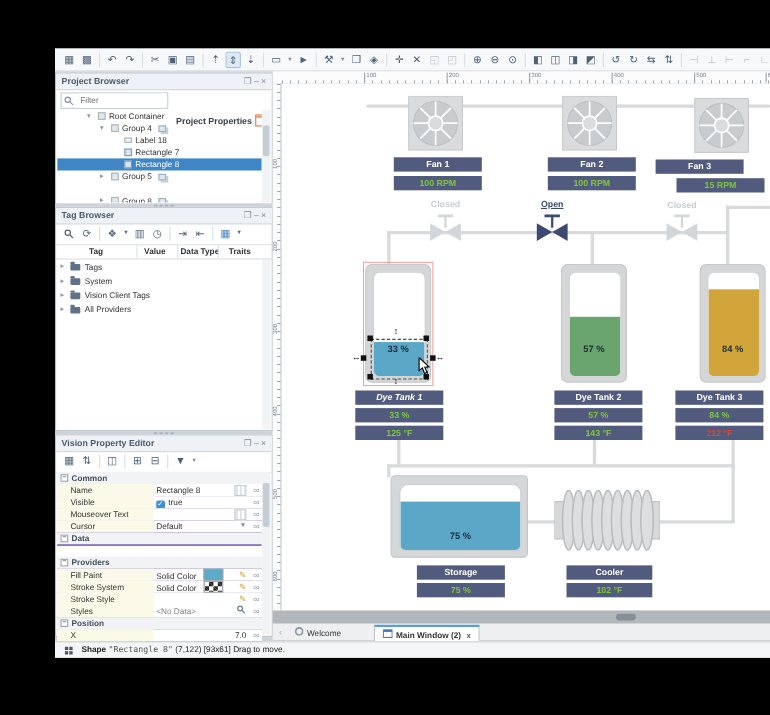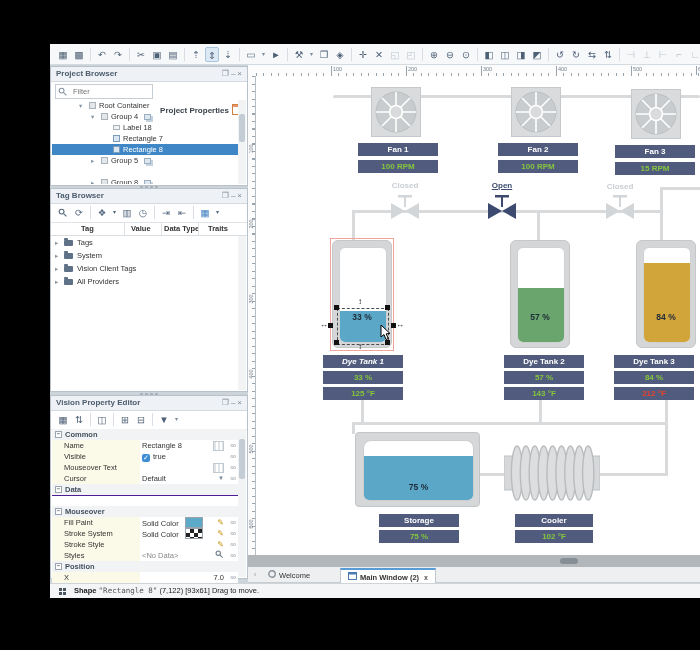--- a/index.html
+++ b/index.html
@@ -349,21 +349,21 @@
         <span class="sx">−</span>
             <span class="lbl">Data</span>
       </div>
       <div class="prow" style="top:99px;margin-top:32px;">
         <span class="pname">Quality</span>
         <span class="ric gridbtn"></span>
         <span class="ric chain">∞</span>
       </div>
       <div class="prow sec" style="top:110px;">
         <span class="sx">−</span>
-            <span class="lbl">Mouseover</span>
+            <span class="lbl">Providers</span>
       </div>
       <div class="prow" style="top:121px;">
         <span class="pname">Fill Paint</span>
         <span class="pval"><span>Solid Color</span><span class="swatch sw-fill"></span></span>
         <span class="ric pencil">✎</span>
         <span class="ric chain">∞</span>
       </div>
       <div class="prow" style="top:132px;">
         <span class="pname">Stroke System</span>
         <span class="pval"><span>Solid Color</span><span class="swatch sw-checker"></span></span>
@@ -467,21 +467,21 @@
               <line x1="11" y1="11" x2="39" y2="39"></line>
               <line x1="39" y1="11" x2="11" y2="39"></line>
             </g>
         <circle cx="25" cy="25" r="6.5" fill="#d9dbdc" stroke="#ffffff" stroke-width="1.6"></circle>
       </svg>
 
       <div class="vbox t" style="left:102px;top:67px;">Fan 1</div>
       <div class="vbox g" style="left:102px;top:84px;">100 RPM</div>
       <div class="vbox t" style="left:242px;top:67px;">Fan 2</div>
       <div class="vbox g" style="left:242px;top:84px;">100 RPM</div>
-      <div class="vbox t" style="left:359px;top:69px;">Fan 3</div>
+      <div class="vbox t" style="left:340px;top:69px;">Fan 3</div>
       <div class="vbox g" style="left:359px;top:86px;">15 RPM</div>
 
       <span class="vstate closed" style="left:127px;top:105px;">Closed</span>
       <span class="vstate open" style="left:224px;top:105px;text-decoration:underline;">Open</span>
       <span class="vstate closed" style="left:342px;top:106px;">Closed</span>
       <svg style="position:absolute;left:134px;top:118px;" width="30" height="26" viewBox="0 0 30 26">
         <g fill="#d3d6d9">
               <rect x="8" y="1" width="14" height="2.5"></rect>
               <rect x="14" y="3" width="2" height="10"></rect>
               <polygon points="1,9 15,17 1,25"></polygon>

